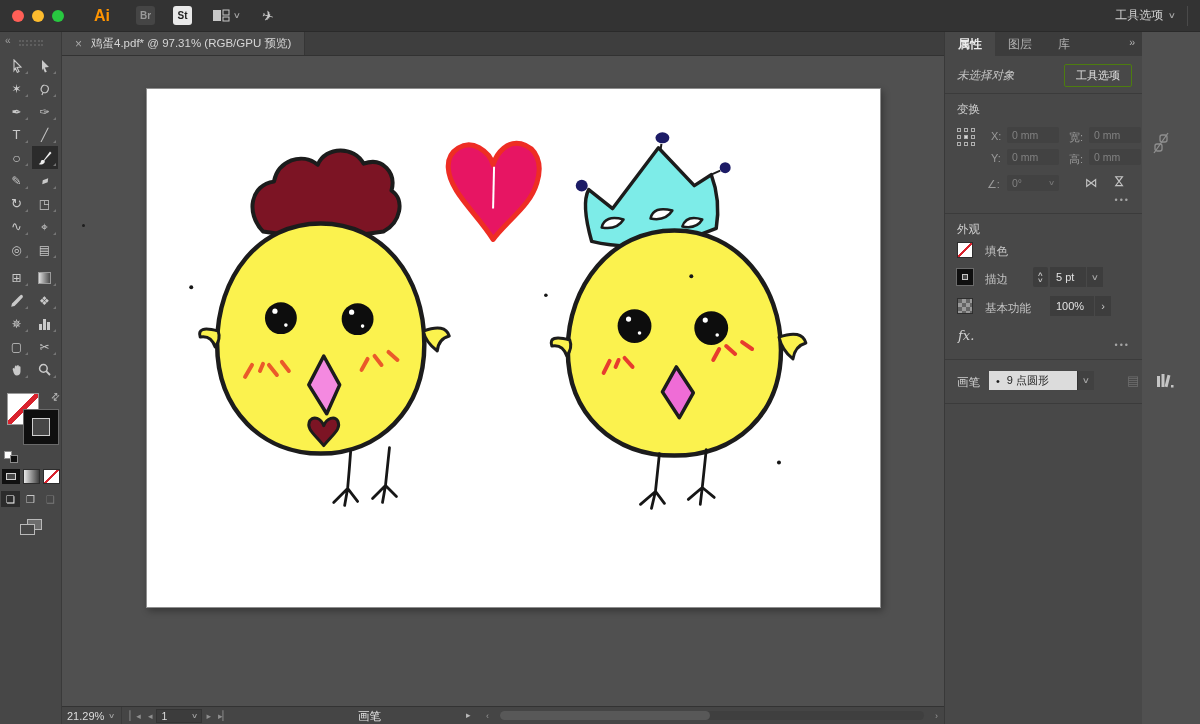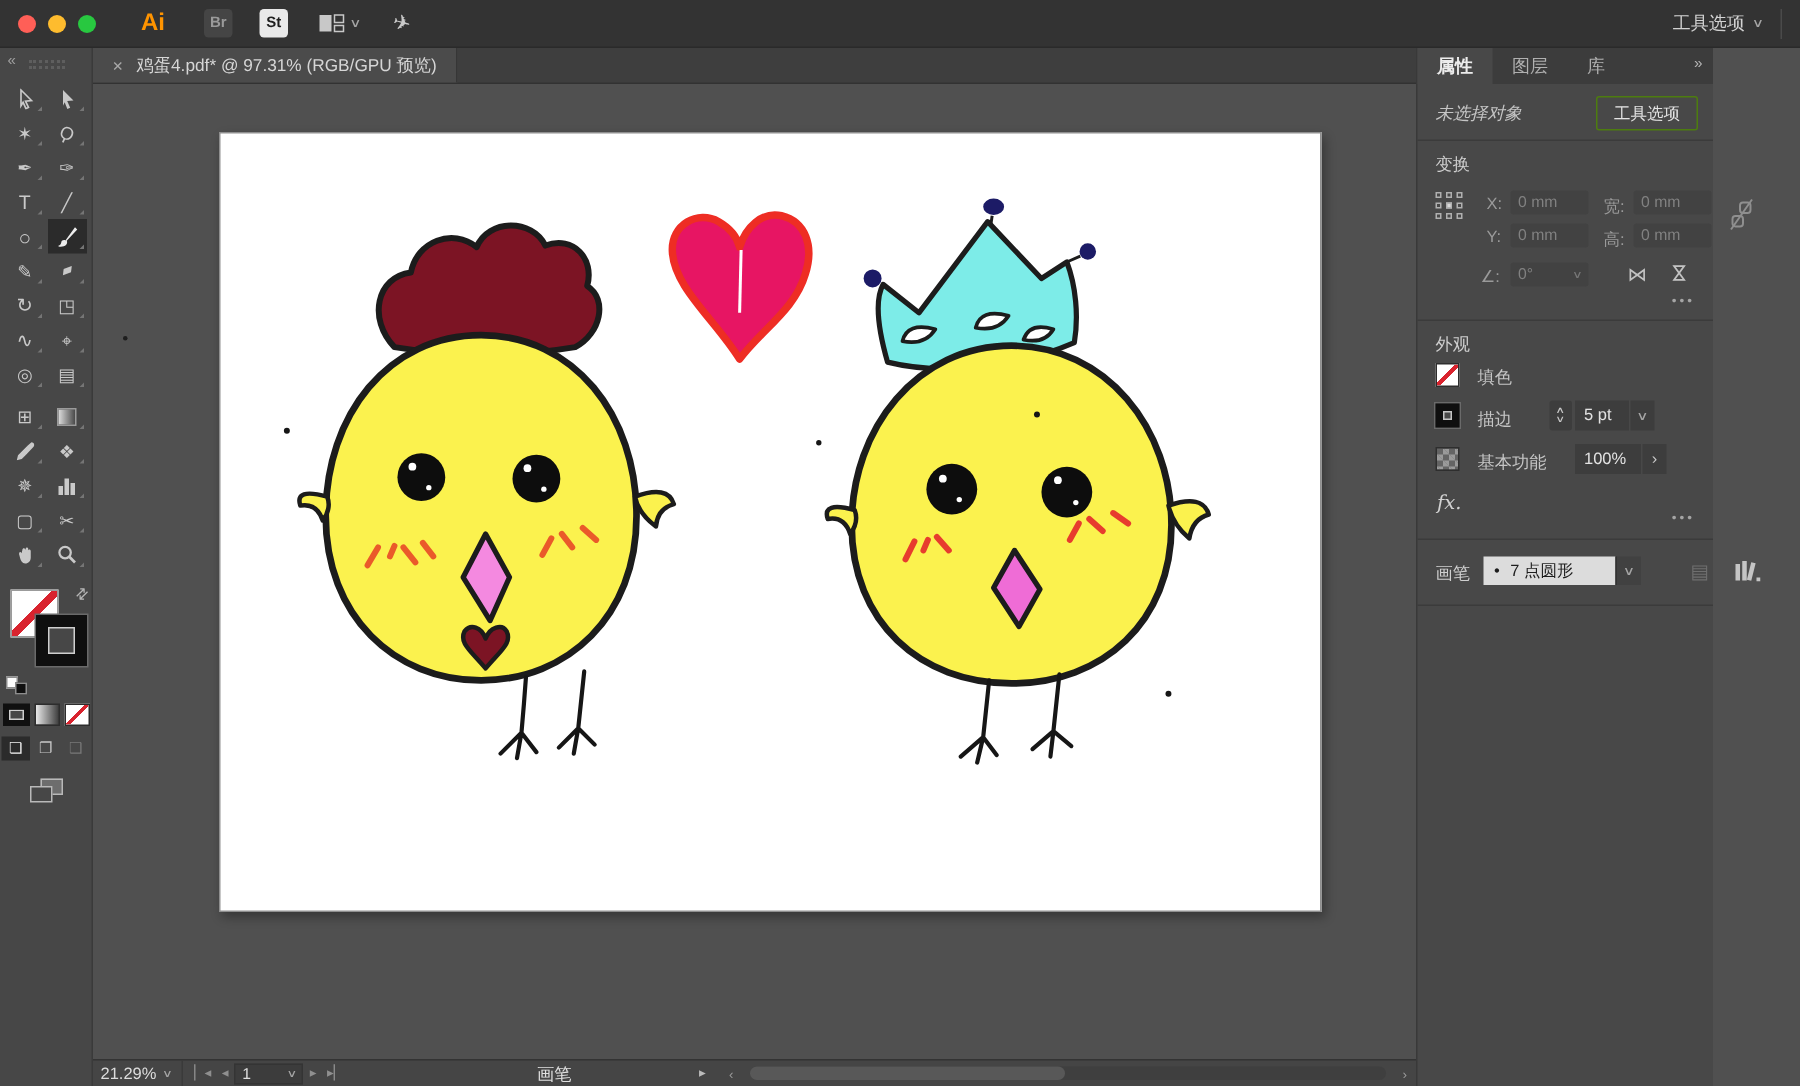--- a/index.html
+++ b/index.html
@@ -533,21 +533,21 @@
         <span>›</span>
       </div>
     <span class="fx" style="top:114px">fx.</span>
     <span class="more" style="top:126px">•••</span>
   </div>
 
   <div class="sect" id="brushsect">
     <span class="sect-title">画笔</span>
     <div class="brush-field">
       <span>•</span>
-      <span>7 点圆形</span>
+      <span>9 点圆形</span>
     </div>
     <div class="brush-chv">
         <span class="caret">∨</span>
       </div>
     <span class="panel-mini">▤</span>
     <svg class="libs-icon" width="18" height="15">
       <rect x="1" y="3" width="3" height="11" fill="#c5c5c5"></rect>
       <rect x="5.5" y="1" width="3" height="13" fill="#c5c5c5"></rect>
       <rect x="10" y="2" width="3" height="12" fill="#c5c5c5" transform="rotate(14 11.5 8)"></rect>
       <rect x="15" y="12" width="2.5" height="2.5" fill="#c5c5c5"></rect>

